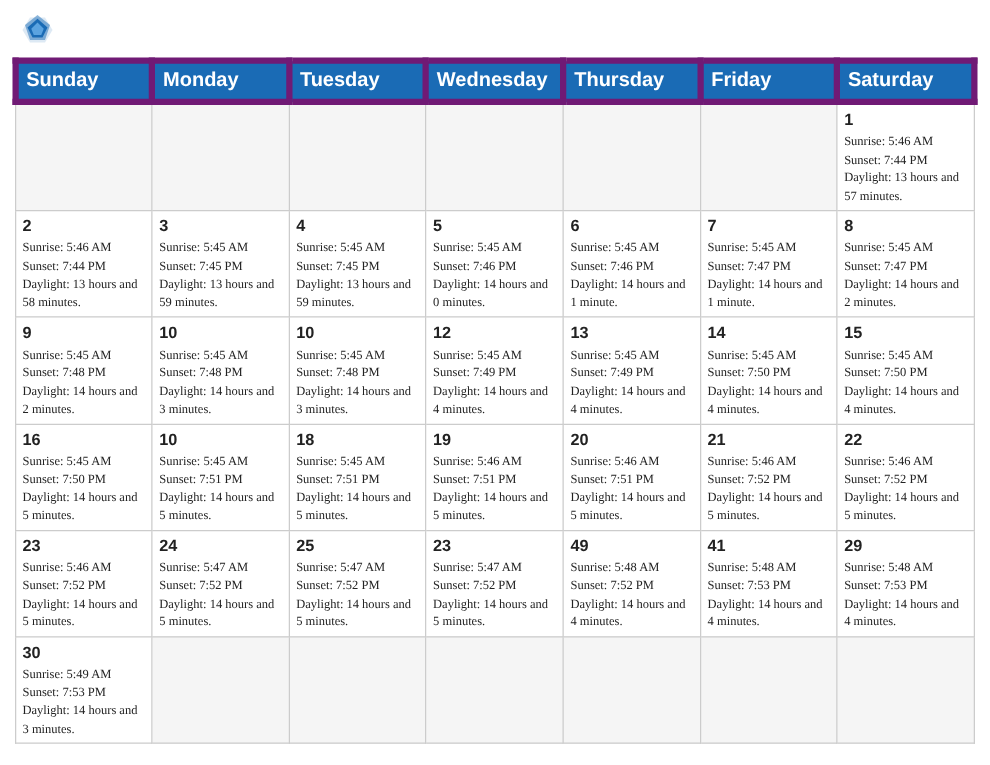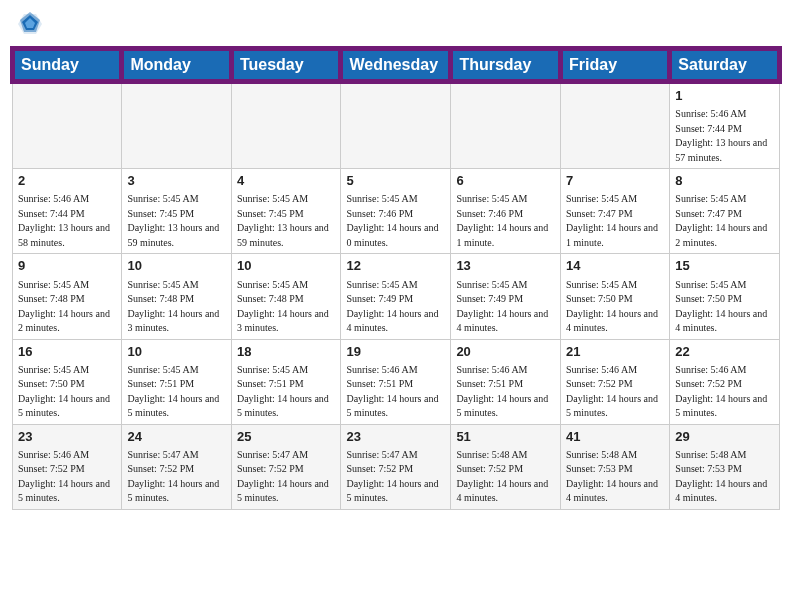--- a/index.html
+++ b/index.html
@@ -241,26 +241,38 @@
         </td>
         <td>
           <span class="day-num">25</span>
           <div class="day-info">Sunrise: 5:47 AM<br>Sunset: 7:52 PM<br>Daylight: 14 hours and 5 minutes.</div>
         </td>
         <td>
           <span class="day-num">23</span>
           <div class="day-info">Sunrise: 5:47 AM<br>Sunset: 7:52 PM<br>Daylight: 14 hours and 5 minutes.</div>
         </td>
         <td>
-          <span class="day-num">51</span>
+          <span class="day-num">49</span>
           <div class="day-info">Sunrise: 5:48 AM<br>Sunset: 7:52 PM<br>Daylight: 14 hours and 4 minutes.</div>
         </td>
         <td>
           <span class="day-num">41</span>
           <div class="day-info">Sunrise: 5:48 AM<br>Sunset: 7:53 PM<br>Daylight: 14 hours and 4 minutes.</div>
         </td>
         <td>
           <span class="day-num">29</span>
           <div class="day-info">Sunrise: 5:48 AM<br>Sunset: 7:53 PM<br>Daylight: 14 hours and 4 minutes.</div>
         </td>
+      </tr>
+      <tr>
+        <td class="has-data">
+          <span class="day-num">30</span>
+          <div class="day-info">Sunrise: 5:49 AM<br>Sunset: 7:53 PM<br>Daylight: 14 hours and 3 minutes.</div>
+        </td>
+        <td class="empty"></td>
+        <td class="empty"></td>
+        <td class="empty"></td>
+        <td class="empty"></td>
+        <td class="empty"></td>
+        <td class="empty"></td>
       </tr>
     </tbody>
 </table>
 
 </body></html>

